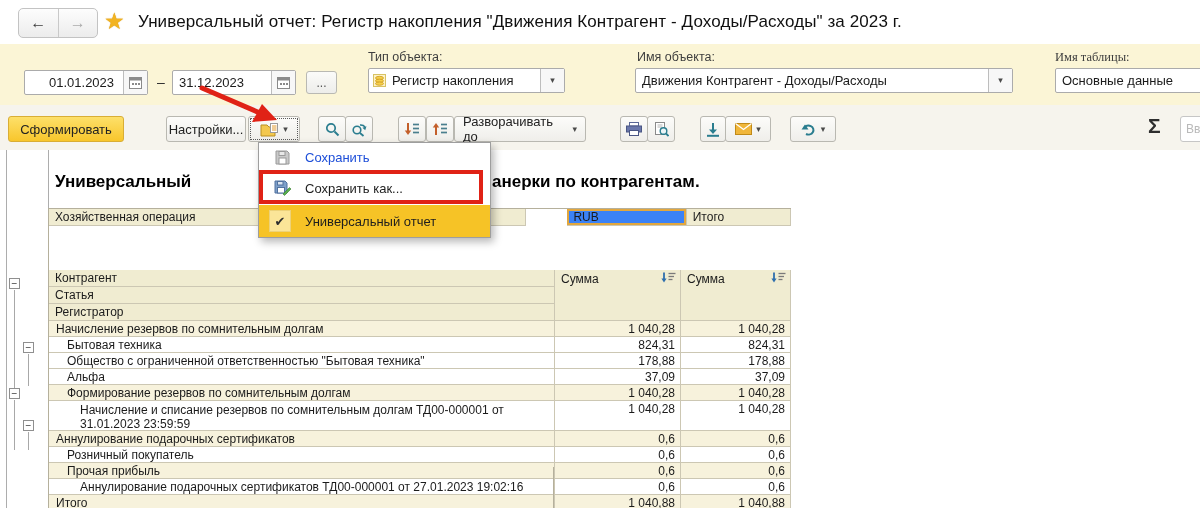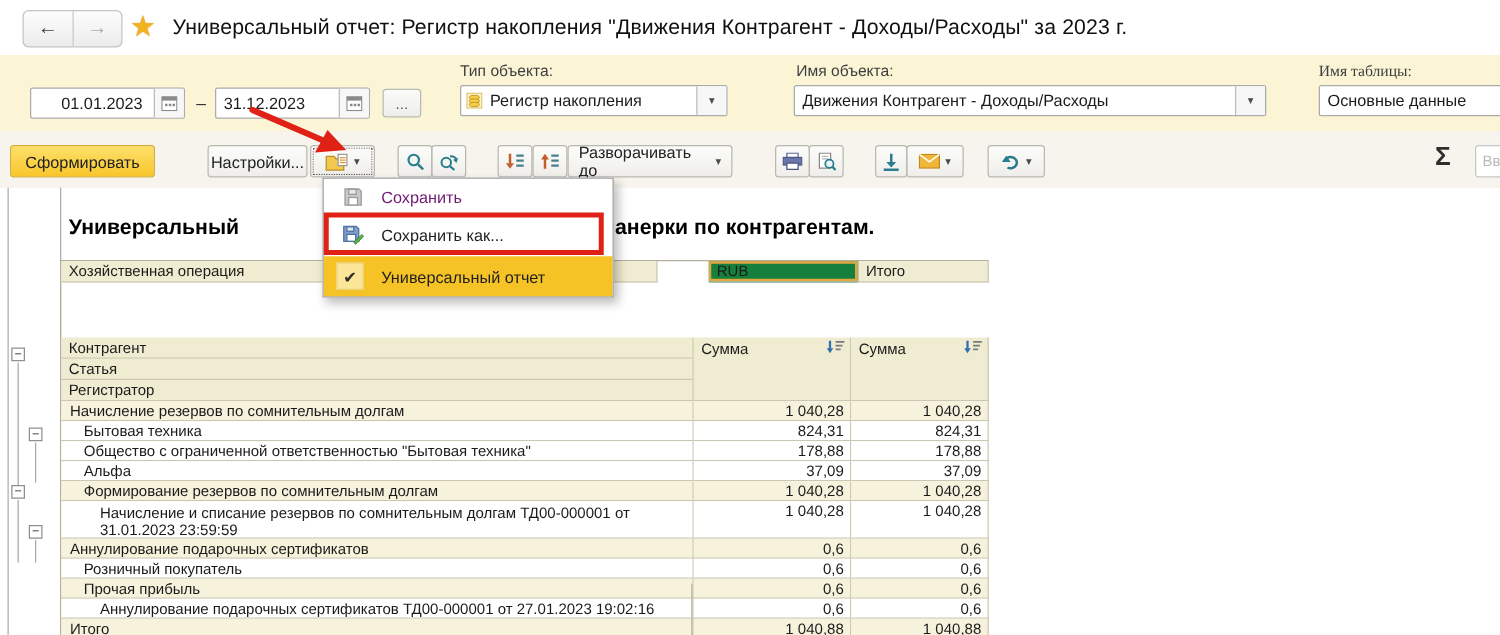--- a/index.html
+++ b/index.html
@@ -47,34 +47,34 @@
   .expander{width:11px;height:11px;border:1px solid #8f8f8f;background:#fff;font-size:10px;line-height:9px;
     text-align:center;color:#333;box-sizing:border-box;}
   .sheettitle{font-size:17px;font-weight:bold;color:#000;white-space:nowrap;}
 
   #rtable{left:48px;top:58px;width:742px;border-left:1px solid #b5b09c;border-top:1px solid #b5b09c;box-sizing:content-box;}
   .hrow,.trow{display:flex;}
   .cell{box-sizing:border-box;border-right:1px solid #ccc7b3;border-bottom:1px solid #ccc7b3;
     font-size:12px;line-height:15px;padding:1px 4px 0 6px;white-space:nowrap;overflow:hidden;}
   .w1{width:506px;} .w2{width:126px;} .w3{width:110px;}
   .hd{background:#f0ecd1;}
-  .rub{background:#15803d;box-shadow:inset 0 0 0 2px #e2a73e;margin-left:41px;}
+  .rub{background:#3b82f6;box-shadow:inset 0 0 0 2px #e2a73e;margin-left:41px;}
   .sumcell{display:flex;justify-content:space-between;align-items:flex-start;padding-top:2px;}
   .num{text-align:right;padding-right:5px;}
   .cream{background:#f7f2dc;}
   .white{background:#fff;}
   .lv1{padding-left:7px;} .lv2{padding-left:18px;} .lv3{padding-left:31px;}
   .wrap2{white-space:normal;padding-right:22px;line-height:14px;padding-top:2px;}
 
   
   #menu{left:258px;top:142px;width:231px;background:#fff;border:1px solid #9e9e9e;
     box-shadow:3px 4px 8px rgba(0,0,0,.28);z-index:10;}
   .mitem{height:28px;display:flex;align-items:center;font-size:13px;color:#1e1e1e;}
   .mitem .mico{width:46px;display:flex;justify-content:center;}
-  .mitem.disabled{color:#701a75;}
+  .mitem.disabled{color:#1d4ed8;}
   .mitem.saveas{height:34px;}
   .mitem.checked{height:32px;background:#f6c326;}
   .checksq{width:22px;height:22px;background:#fbe598;border:1px solid #edd27a;display:flex;align-items:center;
     justify-content:center;font-size:13px;color:#2e2e2e;box-sizing:border-box;margin-left:10px;margin-right:14px;}
   #redrect{left:259px;top:170px;width:224px;height:34px;border:4px solid #e02216;z-index:11;box-sizing:border-box;}
   #redarrow{left:192px;top:83px;z-index:12;}
 </style>
 </head>
 <body>
 
@@ -117,21 +117,21 @@
             <rect x="6" y="7" width="2" height="2" fill="#8a8a8a"></rect>
             <rect x="9" y="7" width="2" height="2" fill="#8a8a8a"></rect>
         </svg>
       </span>
     </div>
     <div class="morebtn abs" style="left:306px;top:27px;">
         <span>...</span>
       </div>
 
     <div class="flabel abs" style="left:368px;top:6px;">Тип объекта:</div>
-    <div class="finput abs" style="left:368px;top:24px;width:214px;">
+    <div class="finput abs" style="left:368px;top:24px;width:197px;">
       <span style="margin-left:4px;display:flex;">
         <svg width="13" height="13" viewBox="0 0 13 13">
           <rect x="0.5" y="0.5" width="12" height="12" fill="#fdf3c9" stroke="#d8c264"></rect>
           <ellipse cx="6.5" cy="4" rx="4" ry="1.7" fill="#f6cf4a" stroke="#c9971c" stroke-width="0.8"></ellipse>
           <ellipse cx="6.5" cy="6.8" rx="4" ry="1.7" fill="#f6cf4a" stroke="#c9971c" stroke-width="0.8"></ellipse>
           <ellipse cx="6.5" cy="9.6" rx="4" ry="1.7" fill="#f6cf4a" stroke="#c9971c" stroke-width="0.8"></ellipse>
         </svg>
       </span>
       <span class="txt">Регистр накопления</span>
       <span class="icobox">

